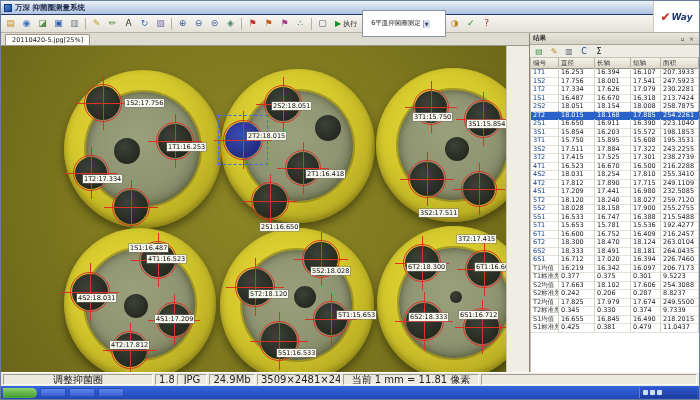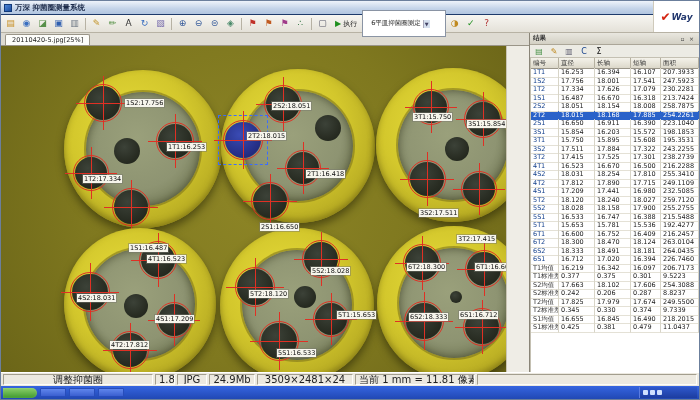--- a/index.html
+++ b/index.html
@@ -104,21 +104,21 @@
   .trow.selected .tcell { color:#fff; border-color:#2a62c9; }
   .trow.summary .c0 { color:#333; }
 
   
   .statusbar { height:14px; flex:0 0 14px; background:#ece9e0; display:flex;
     align-items:stretch; gap:2px; padding:1px 2px; border-top:1px solid #fff; }
   .sb-cell { border:1px solid; border-color:#a39e8e #fdfdfa #fdfdfa #a39e8e; font-size:10px;
     line-height:10px; color:#222; padding:0 3px; text-align:center; white-space:nowrap;
     overflow:hidden; }
   .sb-0 { width:150px; } .sb-1 { width:20px; } .sb-2 { width:30px; } .sb-3 { width:46px; }
-  .sb-4 { width:96px; } .sb-5 { width:120px; } .sb-fill { flex:1; }
+  .sb-4 { width:84px; } .sb-5 { width:136px; } .sb-fill { flex:1; }
 
   
   .taskbar { height:13px; flex:0 0 13px; background:linear-gradient(#3565e0,#2148b4);
     display:flex; align-items:center; gap:3px; padding:0 2px; }
   .start-btn { width:34px; height:10px; border-radius:0 5px 5px 0;
     background:linear-gradient(#8cd06a,#3f9a2e); box-shadow:inset 0 0 2px #fff3; }
   .task-item { width:26px; height:9px; background:linear-gradient(#5f86ec,#3a5fd0);
     border:1px solid #274dbb; border-radius:1px; }
   .tray { margin-left:auto; width:58px; height:11px; background:linear-gradient(#2e58cc,#1c3da0);
     border-left:1px solid #5b7de0; display:flex; align-items:center; gap:2px; padding:0 3px; }

